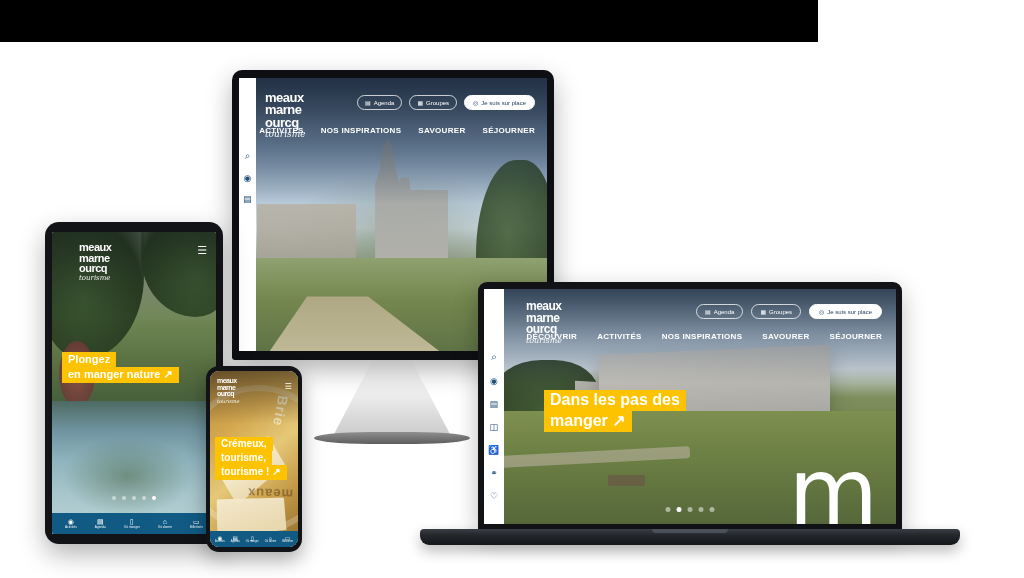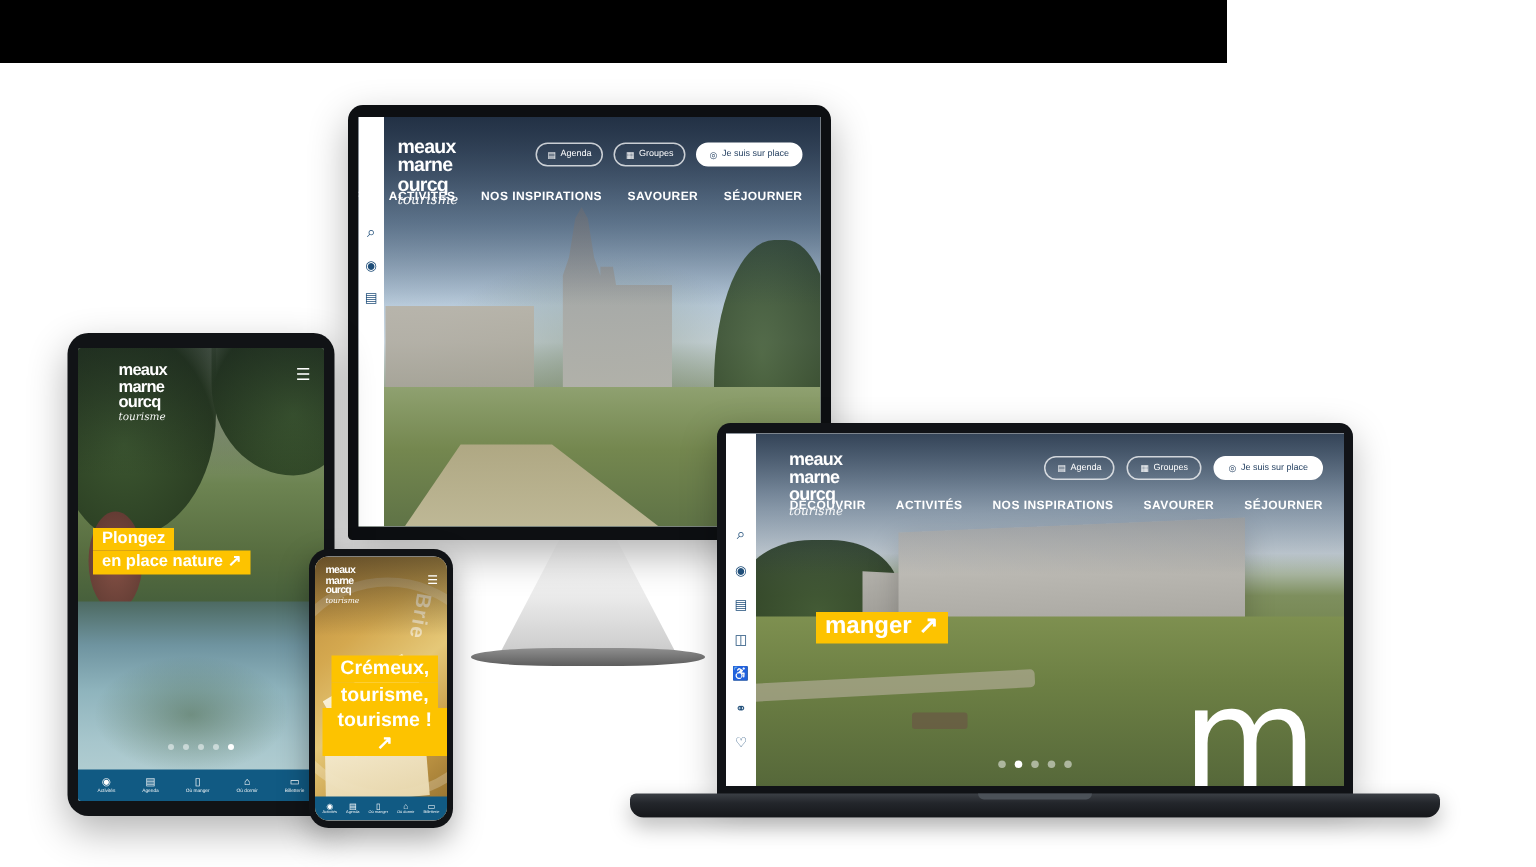--- a/index.html
+++ b/index.html
@@ -485,21 +485,21 @@
           <span class="ri" style="font-size:10px; margin-bottom:13px;">⌕</span>
           <span class="ri" style="font-size:9px; margin-bottom:13px;">◉</span>
           <span class="ri" style="font-size:9px; margin-bottom:13px;">▤</span>
           <span class="ri" style="font-size:9px; margin-bottom:13px;">◫</span>
           <span class="ri" style="font-size:9px; margin-bottom:13px;">♿</span>
           <span class="ri" style="font-size:9px; margin-bottom:13px;">⚭</span>
           <span class="ri" style="font-size:9px;">♡</span>
         </div>
 
         <div class="banner" style="left:60px; top:101px; font-size:16px;">
-          <br>
+          <i>Dans les pas des</i><br>
           <i><span>manger</span> <span>↗</span></i>
         </div>
 
         <div class="wm" style="right:18px; bottom:-6px; font-size:92px;">m</div>
 
         <div class="dots" style="left:50%; transform:translateX(-50%); bottom:12px;">
           <i style="width:5px;height:5px;"></i>
           <i class="on" style="width:5px;height:5px;"></i>
           <i style="width:5px;height:5px;"></i>
           <i style="width:5px;height:5px;"></i>
@@ -529,21 +529,21 @@
           <span class="l-row">meaux</span>
           <span class="l-row">marne</span>
           <span class="l-row">ourcq</span>
           <span class="l-tour" style="font-size:7px; margin-top:1px;">tourisme</span>
         </div>
 
         <div class="hamburger" style="right:9px; top:13px; font-size:11px; line-height:1;">☰</div>
 
         <div class="banner" style="left:10px; top:120px; font-size:11px;">
           <i>Plongez</i><br>
-          <i><span>en place nature</span> <span>↗</span></i>
+          <i><span>en manger nature</span> <span>↗</span></i>
         </div>
 
         <div class="dots" style="left:50%; transform:translateX(-50%); bottom:34px;">
           <i style="width:4px;height:4px;"></i>
           <i style="width:4px;height:4px;"></i>
           <i style="width:4px;height:4px;"></i>
           <i style="width:4px;height:4px;"></i>
           <i class="on" style="width:4px;height:4px;"></i>
         </div>
 
@@ -589,21 +589,21 @@
 
         <div class="logo" style="left:7px; top:7px; font-size:7px;">
           <span class="l-row">meaux</span>
           <span class="l-row">marne</span>
           <span class="l-row">ourcq</span>
           <span class="l-tour" style="font-size:5px; margin-top:1px;">tourisme</span>
         </div>
 
         <div class="hamburger" style="right:6px; top:12px; font-size:8px; line-height:1;">☰</div>
 
-        <div class="banner" style="left:5px; top:66px; font-size:13px;text-align:center;">
+        <div class="banner" style="left:5px; top:66px; font-size:10px;">
           <i>Crémeux,</i><br>
           <i>tourisme,</i><br>
           <i><span>tourisme !</span> <span>↗</span></i>
         </div>
 
         <div class="mbar" style="height:16px; padding:0 2px;">
           <span class="mb">
             <span class="mi" style="font-size:5.5px;">◉</span>
             <span class="ml" style="font-size:2.6px;">Activités</span>
           </span>

